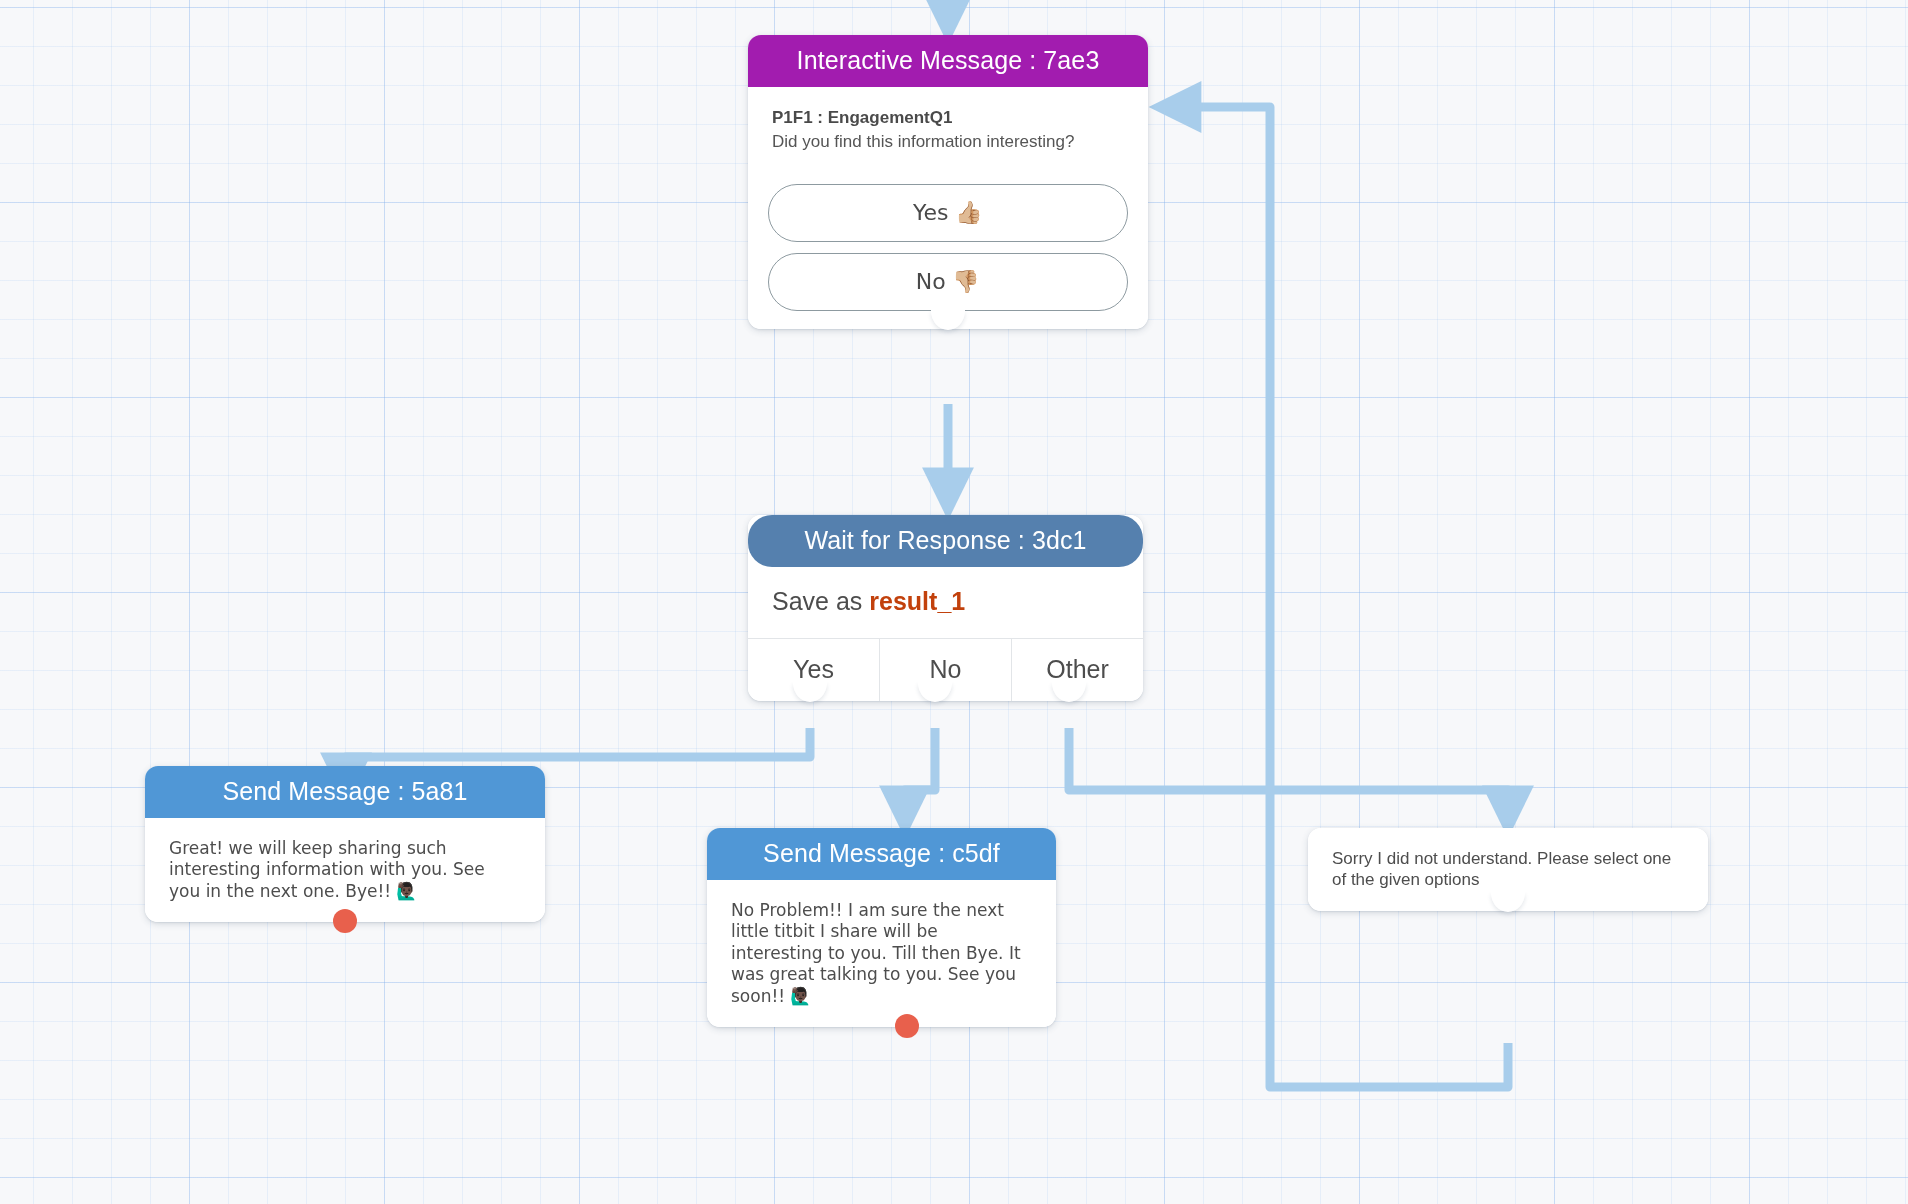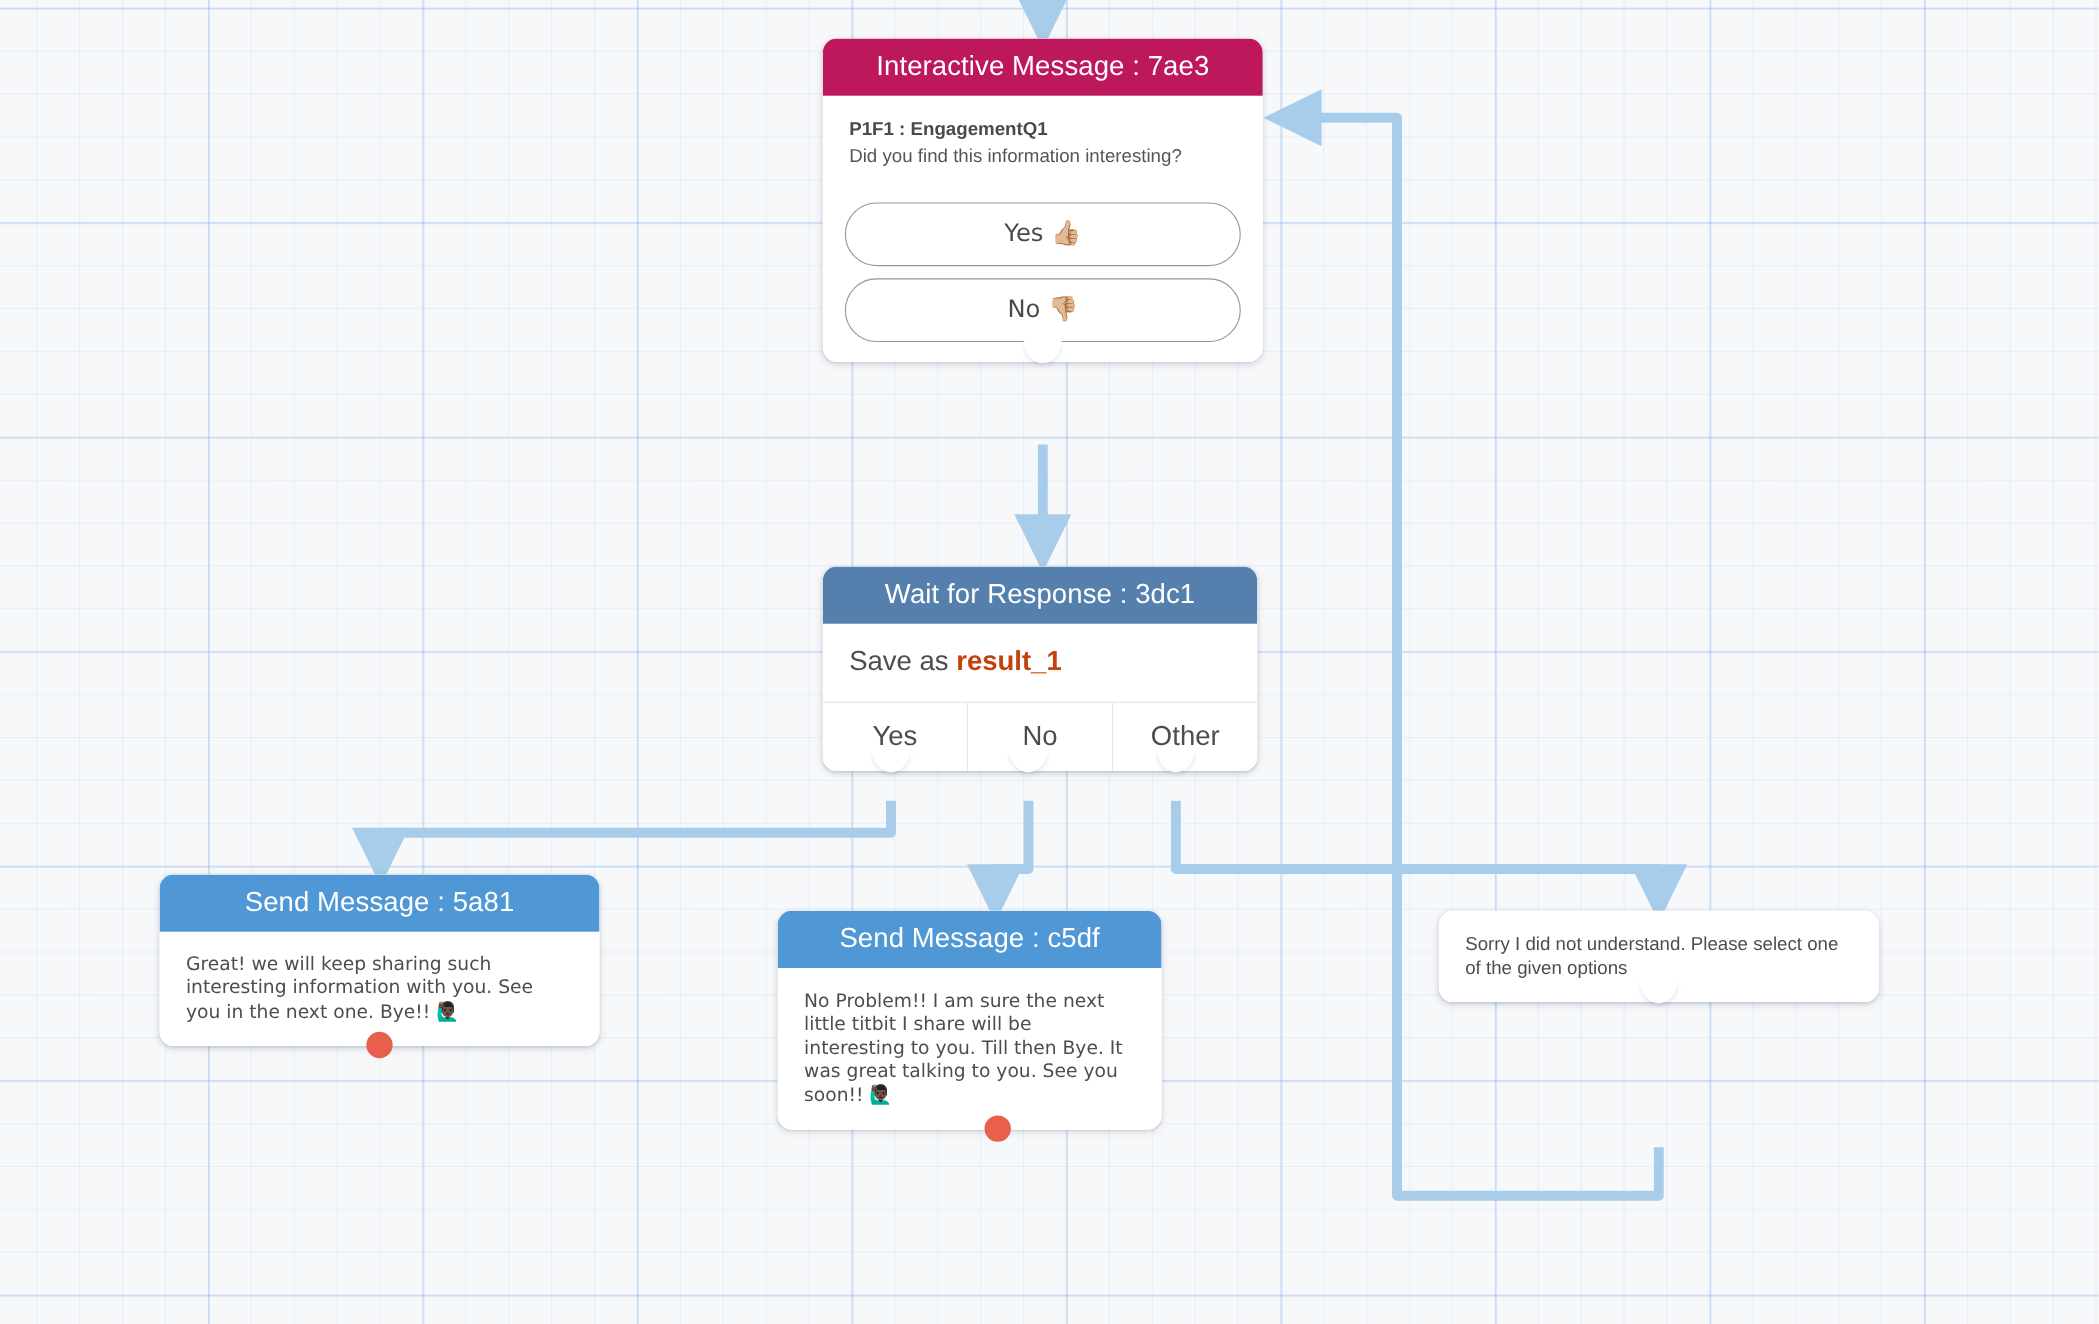--- a/index.html
+++ b/index.html
@@ -51,22 +51,22 @@
     background: #ffffff;
   }
   .node-header {
     color: #ffffff;
     font-size: 25px;
     text-align: center;
     padding: 12px 10px 13px 10px;
     line-height: 1.08;
     letter-spacing: 0.1px;
   }
-  .hdr-indigo  { background: #be185d; }
-  .hdr-steel   { background: #5580ae; }
+  .hdr-indigo  { background: #a21caf; }
+  .hdr-steel   { background: #5580ae; border-radius: 24px; }
   .hdr-blue    { background: #5097d6; }
 
   .node-body {
     padding: 20px 24px 20px 24px;
     font-size: 17px;
     color: #4d4d4d;
     line-height: 1.26;
   }
   .body-title {
     font-weight: bold;
@@ -190,21 +190,21 @@
         <div class="branch-cell">Yes</div>
         <div class="branch-cell">No</div>
         <div class="branch-cell">Other</div>
       </div>
     </div>
     <div class="port" style="left:45px;"></div>
     <div class="port" style="left:170px;"></div>
     <div class="port" style="left:304px;"></div>
   </div>
 
-  <div class="node" style="left:145px; top:795px; width:400px;">
+  <div class="node" style="left:145px; top:766px; width:400px;">
     <div class="node-inner">
       <div class="node-header hdr-blue">Send Message : 5a81</div>
       <div class="node-body emoji">Great! we will keep sharing such interesting information with you. See you in the next one. Bye!! 🙋🏿‍♂️</div>
     </div>
     <div class="end-dot" style="left:188px; bottom:-11px;"></div>
   </div>
 
   <div class="node" style="left:707px; top:828px; width:349px;">
     <div class="node-inner">
       <div class="node-header hdr-blue">Send Message : c5df</div>

